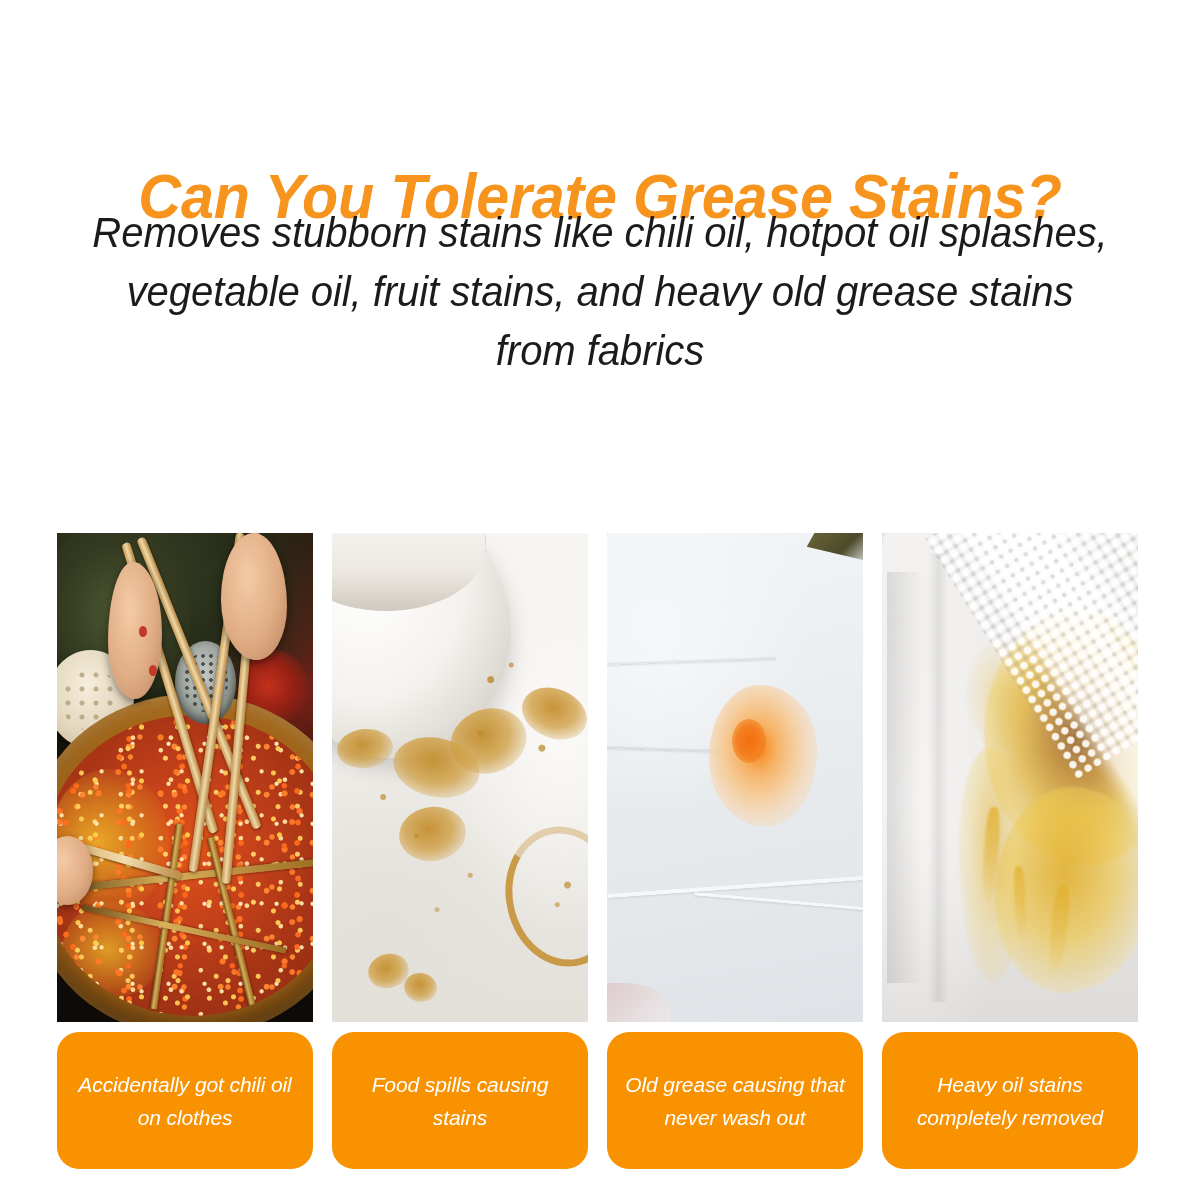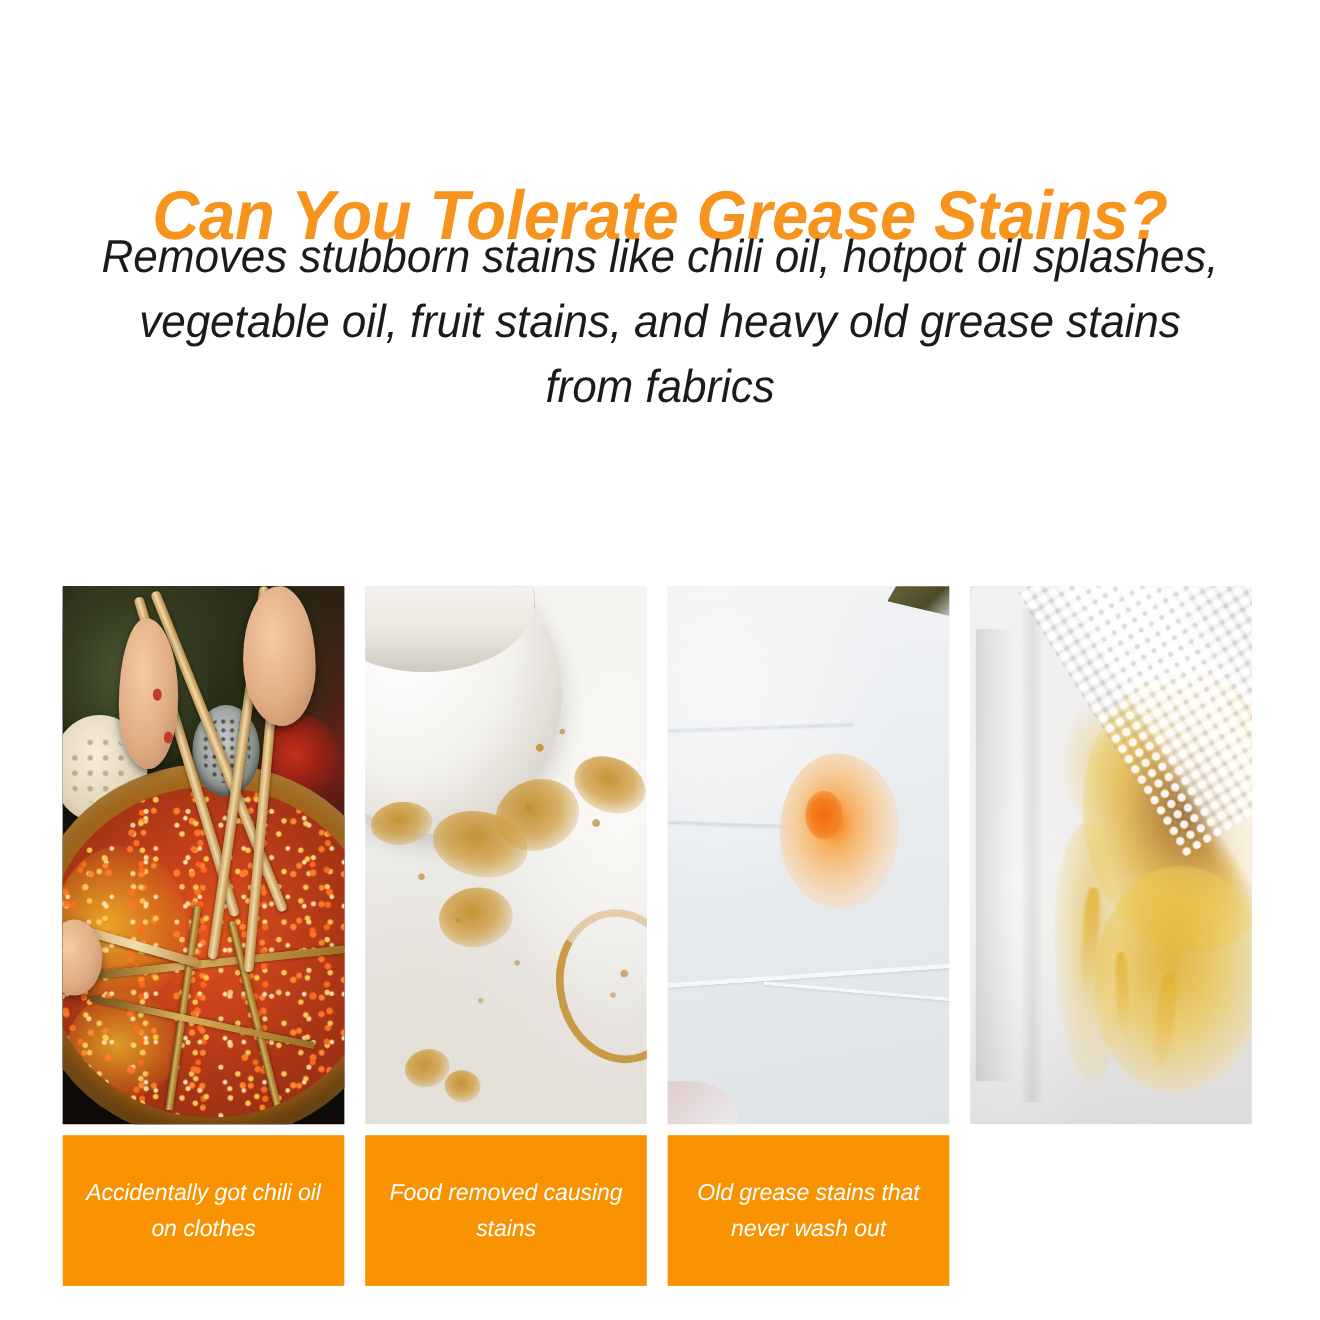--- a/index.html
+++ b/index.html
@@ -89,20 +89,21 @@
     display: flex;
     align-items: center;
     justify-content: center;
     text-align: center;
     font-family: "Liberation Sans Narrow", "Liberation Sans", "DejaVu Sans Condensed", sans-serif;
     font-size: 21px;
     line-height: 33px;
     padding: 0 14px;
     box-sizing: border-box;
     letter-spacing: -0.1px;
+    border-radius: 22px;
   }
 
   
   .p1 { background: #140d08; }
   .p1 .bg-dark {
     position:absolute; inset:0;
     background:
       radial-gradient(ellipse 120% 55% at 30% 8%, #3a4026 0%, #242a16 38%, rgba(20,14,8,0) 72%),
       radial-gradient(ellipse 70% 40% at 86% 18%, #5d2118 0%, rgba(20,13,8,0) 70%),
       radial-gradient(ellipse 60% 35% at 96% 30%, #8d2116 0%, rgba(20,13,8,0) 75%),
@@ -458,49 +459,50 @@
         <div class="stain s1"></div>
         <div class="stain s2"></div>
         <div class="stain s3"></div>
         <div class="stain s4"></div>
         <div class="stain s5"></div>
         <div class="stain s6"></div>
         <div class="stain s7"></div>
         <div class="ring"></div>
         <div class="spray"></div>
       </div>
-      <div class="caption">Food removed causing stains</div>
+      <div class="caption">Food spills causing stains</div>
     </div>
 
     <div class="panel">
       <div class="photo p3">
         <div class="cloth3"></div>
         <div class="corner"></div>
         <div class="fold f4"></div>
         <div class="fold f3"></div>
         <div class="grease"></div>
         <div class="grease-core"></div>
         <div class="fold f1"></div>
         <div class="fold f2"></div>
         <div class="hem"></div>
       </div>
-      <div class="caption">Old grease stains that never wash out</div>
+      <div class="caption">Old grease causing that never wash out</div>
     </div>
 
     <div class="panel">
       <div class="photo p4">
         <div class="cloth4"></div>
         <div class="shadowfold"></div>
         <div class="shadowfold2"></div>
         <div class="oil o4"></div>
         <div class="oil o1"></div>
         <div class="oil o2"></div>
         <div class="oil o3"></div>
         <div class="drip dr1"></div>
         <div class="drip dr2"></div>
         <div class="drip dr3"></div>
         <div class="lace-band"></div>
         <div class="lace"></div>
       </div>
+      <div class="caption">Heavy oil stains completely removed</div>
     </div>
 
   </div>
 </div>
 
 </body></html>

